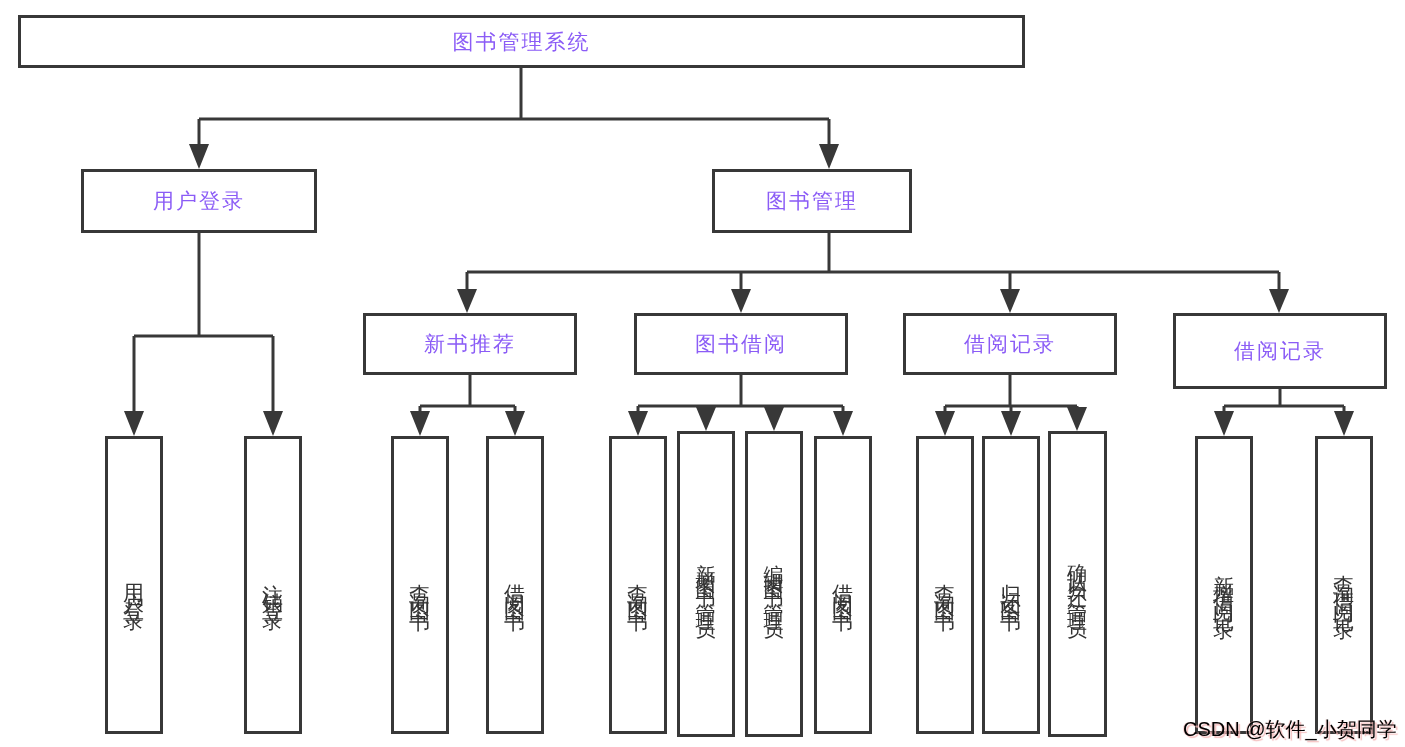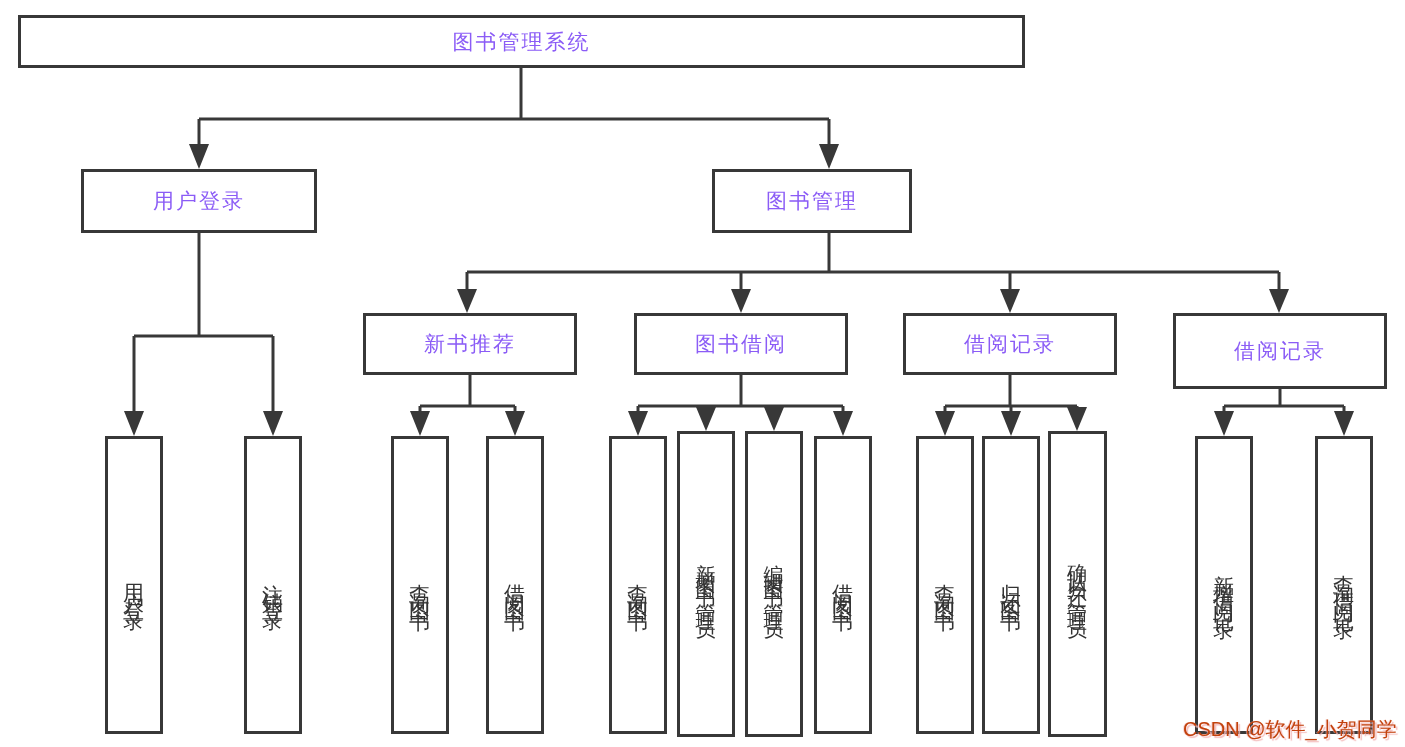--- a/index.html
+++ b/index.html
@@ -35,21 +35,21 @@
     line-height:1;
     color:#333333;
     white-space:nowrap;
   }
   .vlabel.long{letter-spacing:8px;font-size:20px;}
   #watermark{
     position:absolute;
     left:1183px;top:716px;
     z-index:3;
     font-size:20px;
-    color:#c2410c;
+    color:#000000;
     white-space:nowrap;
     text-shadow:2px 2px 1px rgba(243,182,182,0.9), -1px 0 0 rgba(243,182,182,0.55);
     text-align:center;
   }
 </style>
 </head>
 <body>
 
 <div id="canvas">
 

